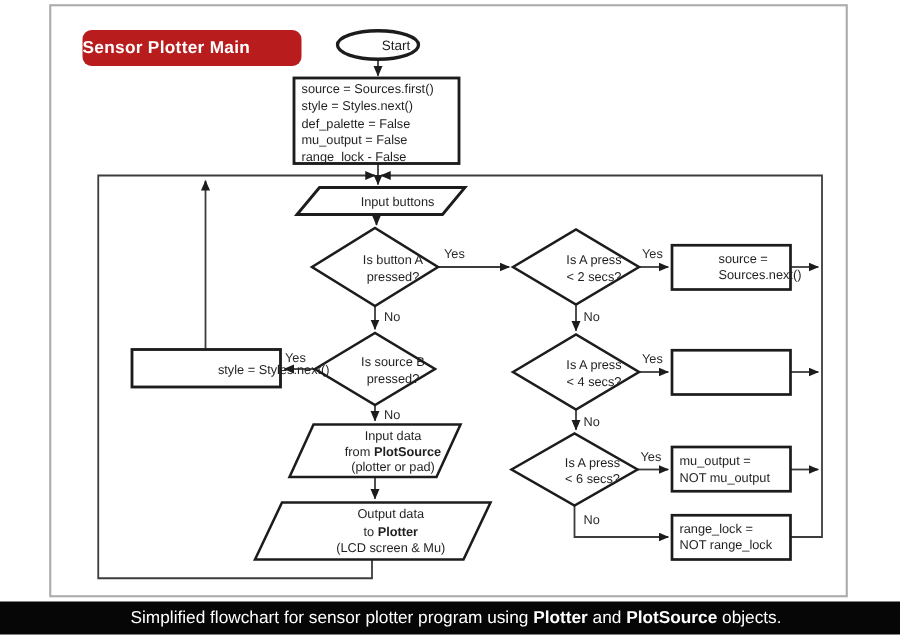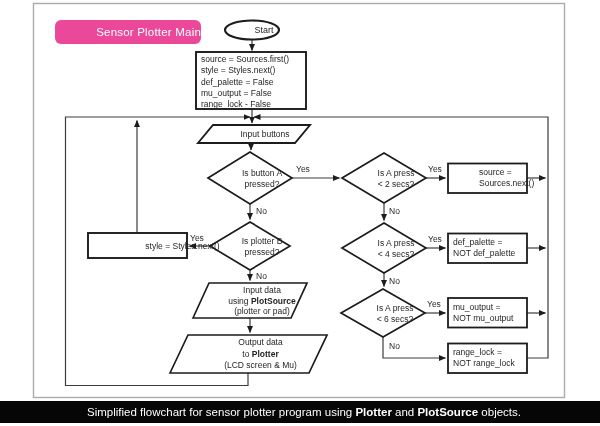--- a/index.html
+++ b/index.html
@@ -5,22 +5,22 @@
   html,body{margin:0;padding:0;background:#ffffff;}
   .stage{
     position:relative;width:600px;height:426px;background:#ffffff;overflow:hidden;
     font-family:"Liberation Sans","DejaVu Sans",sans-serif;color:#1f1f1f;
   }
   .stage svg{position:absolute;left:0;top:0;}
   .ov{position:absolute;line-height:10.5px;font-size:8.5px;color:#1f1f1f;}
   .ctr{text-align:center;padding-left:12px;}
   .badge{
     position:absolute;left:55px;top:20px;width:146px;height:24px;border-radius:6px;
-    background:#ec4899;color:#ffffff;font-weight:normal;font-size:11.5px;
-    line-height:24px;text-align:right;letter-spacing:.2px;
+    background:#b91c1c;color:#ffffff;font-weight:bold;font-size:11.5px;
+    line-height:24px;text-align:left;letter-spacing:.2px;
   }
   .start-label{left:225px;top:25px;width:54px;font-size:9px;}
   .init-text{left:201px;top:54px;width:102px;text-align:left;line-height:11.3px;font-size:8.5px;}
   .lbl{font-size:8.5px;color:#2a2a2a;}
   .boxtext{text-align:left;line-height:11px;}
   .b{font-weight:bold;}
   .caption{
     position:absolute;left:0;top:401px;width:600px;height:22px;background:#060606;
     color:#ffffff;font-size:11.5px;line-height:22px;padding-left:8px;box-sizing:border-box;
     white-space:nowrap;
@@ -111,49 +111,45 @@
     <div>Is A press</div>
     <div>&lt; 4 secs?</div>
   </div>
 
   <div class="ov ctr" style="left:341px;top:303px;width:84px;">
     <div>Is A press</div>
     <div>&lt; 6 secs?</div>
   </div>
 
   <div class="ov ctr" style="left:210px;top:236px;width:80px;">
-    <div>Is plotter B</div>
+    <div>Is source B</div>
     <div>pressed?</div>
   </div>
 
   <div class="ov boxtext" style="left:453px;top:167px;width:74px;margin-left:26px;">
     <div>source =</div>
     <div>Sources.next()</div>
   </div>
 
-  <div class="ov boxtext" style="left:453px;top:237px;width:74px;">
-    <div>def_palette =</div>
-    <div>NOT def_palette</div>
-  </div>
 
   <div class="ov boxtext" style="left:453px;top:301.5px;width:74px;">
     <div>mu_output =</div>
     <div>NOT mu_output</div>
   </div>
 
   <div class="ov boxtext" style="left:453px;top:347px;width:74px;">
     <div>range_lock =</div>
     <div>NOT range_lock</div>
   </div>
 
   <div class="ov ctr" style="left:88px;top:241px;width:99px;margin-left:33px;">style = Styles.next()</div>
 
   <div class="ov ctr" style="left:196px;top:285px;width:108px;">
     <div>Input data</div>
-    <div><span>using </span><span class="b">PlotSource</span></div>
+    <div><span>from </span><span class="b">PlotSource</span></div>
     <div>(plotter or pad)</div>
   </div>
 
   <div class="ov ctr" style="left:176px;top:337px;width:145px;line-height:11.5px;">
     <div>Output data</div>
     <div><span>to </span><span class="b">Plotter</span></div>
     <div>(LCD screen &amp; Mu)</div>
   </div>
 
   <div class="ov lbl" style="left:296px;top:164px;">Yes</div>

